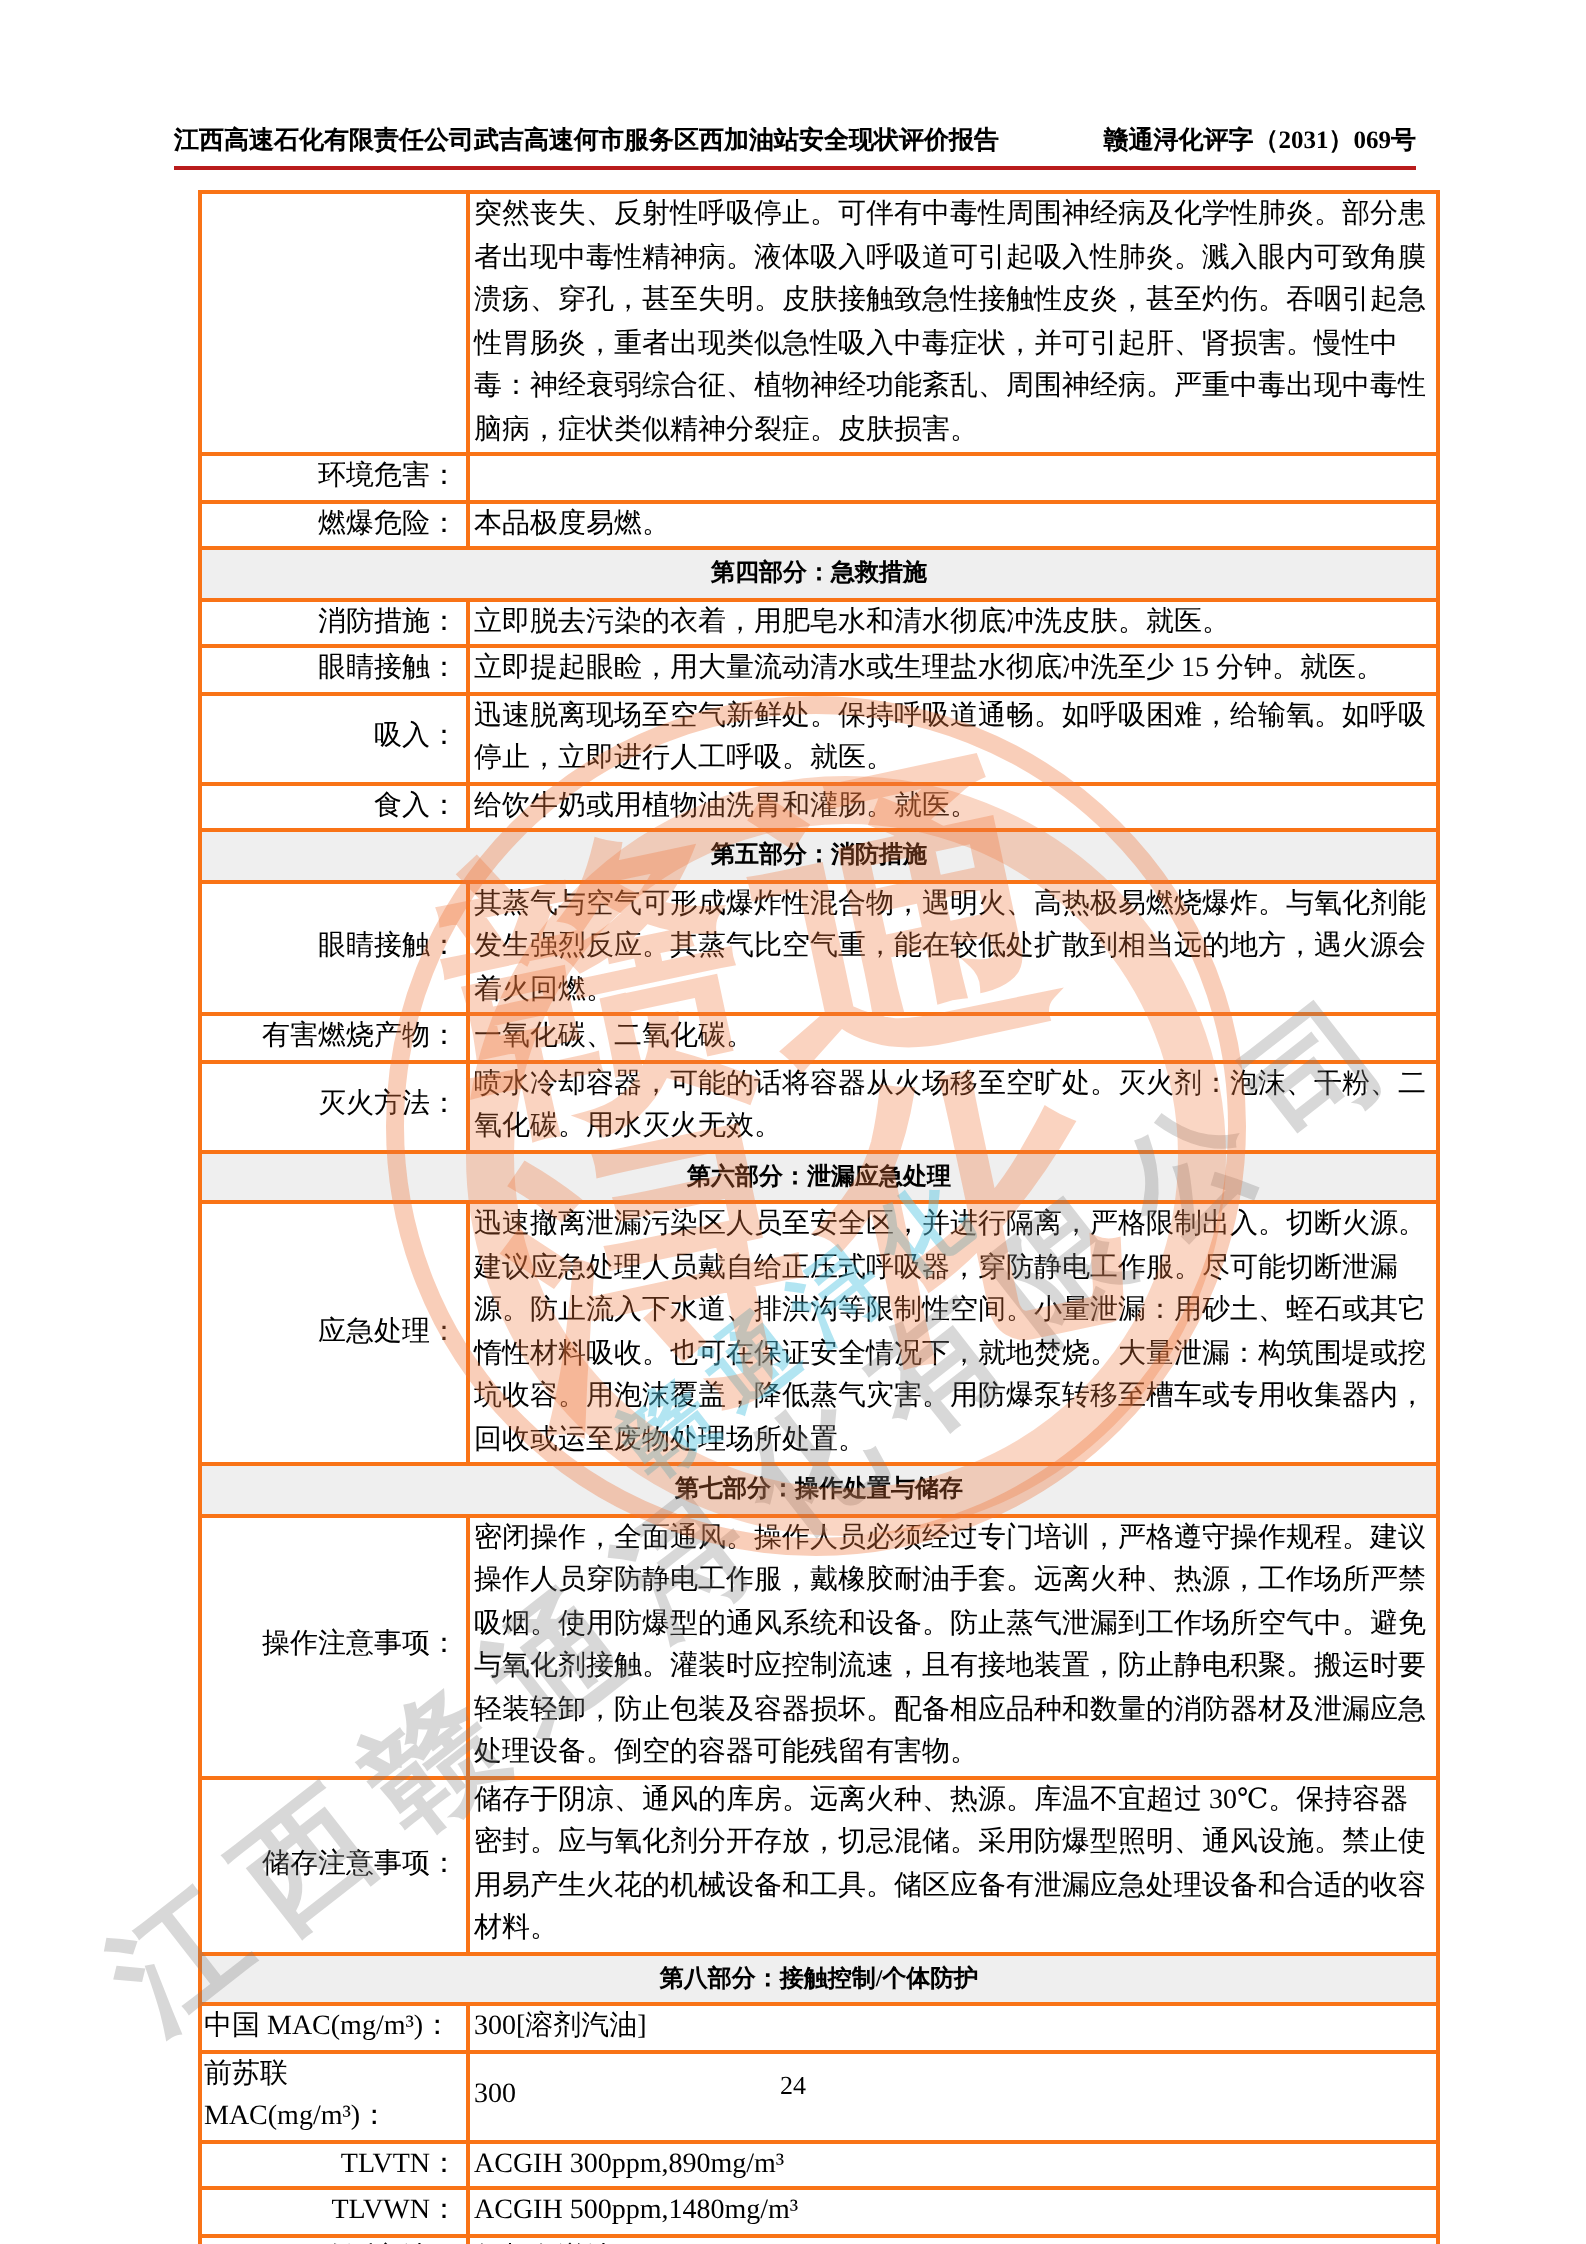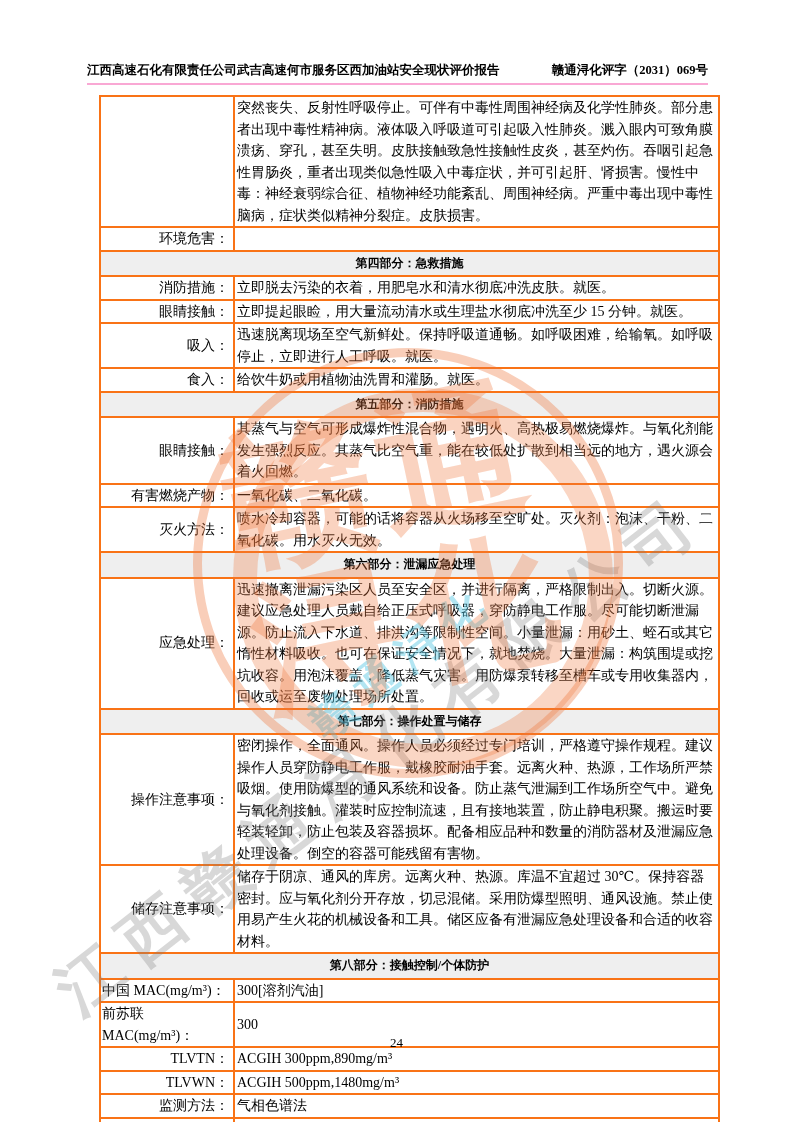--- a/index.html
+++ b/index.html
@@ -10,21 +10,21 @@
     margin:0 auto;
     background:#ffffff;
     overflow:hidden;
     font-family:"Liberation Serif","DejaVu Serif",serif;
     color:#000;
   }
   
   .header {
     position:absolute; top:62px; left:87px; right:85px;
     display:flex; justify-content:space-between; align-items:flex-end;
-    border-bottom:2px solid #f9a8d4;
+    border-bottom:2px solid #b91c1c;
     padding-bottom:4px;
     font-size:12.5px; font-weight:bold;
     white-space:nowrap;
   }
   
   table.msds {
     position:absolute; top:95px; left:99px;
     width:621px;
     border-collapse:collapse;
     table-layout:fixed;
@@ -106,20 +106,24 @@
     <tbody>
         <tr>
           <td class="label"></td>
           <td class="content">突然丧失、反射性呼吸停止。可伴有中毒性周围神经病及化学性肺炎。部分患者出现中毒性精神病。液体吸入呼吸道可引起吸入性肺炎。溅入眼内可致角膜溃疡、穿孔，甚至失明。皮肤接触致急性接触性皮炎，甚至灼伤。吞咽引起急性胃肠炎，重者出现类似急性吸入中毒症状，并可引起肝、肾损害。慢性中毒：神经衰弱综合征、植物神经功能紊乱、周围神经病。严重中毒出现中毒性脑病，症状类似精神分裂症。皮肤损害。</td>
         </tr>
         <tr>
           <td class="label">环境危害：</td>
           <td class="content"></td>
         </tr>
         <tr>
+          <td class="label">燃爆危险：</td>
+          <td class="content">本品极度易燃。</td>
+        </tr>
+        <tr>
           <td colspan="2" class="section">第四部分：急救措施</td>
         </tr>
         <tr>
           <td class="label">消防措施：</td>
           <td class="content">立即脱去污染的衣着，用肥皂水和清水彻底冲洗皮肤。就医。</td>
         </tr>
         <tr>
           <td class="label">眼睛接触：</td>
           <td class="content">立即提起眼睑，用大量流动清水或生理盐水彻底冲洗至少 15 分钟。就医。</td>
         </tr>

